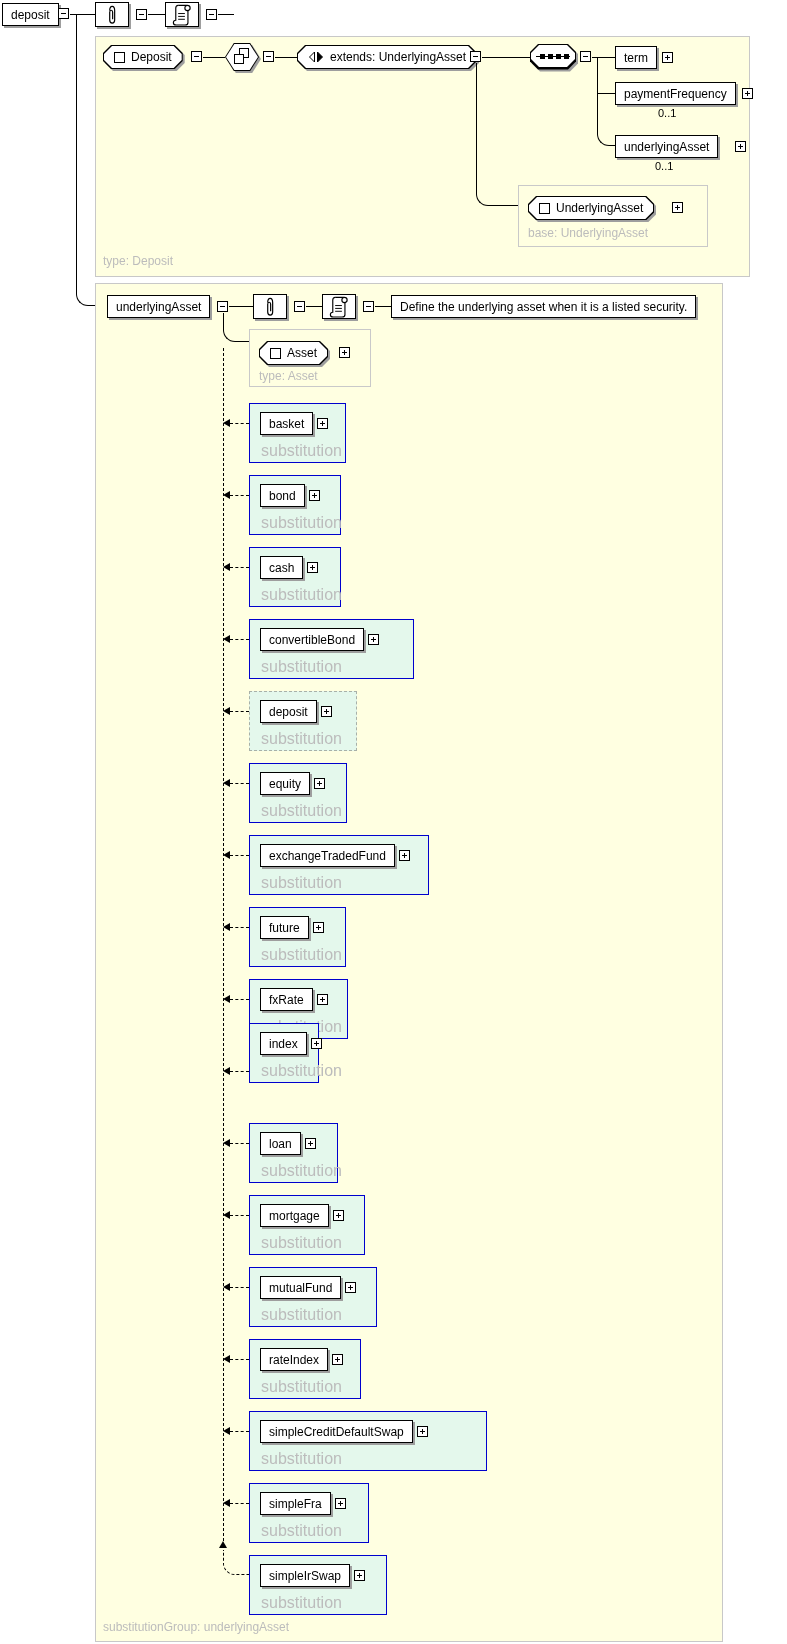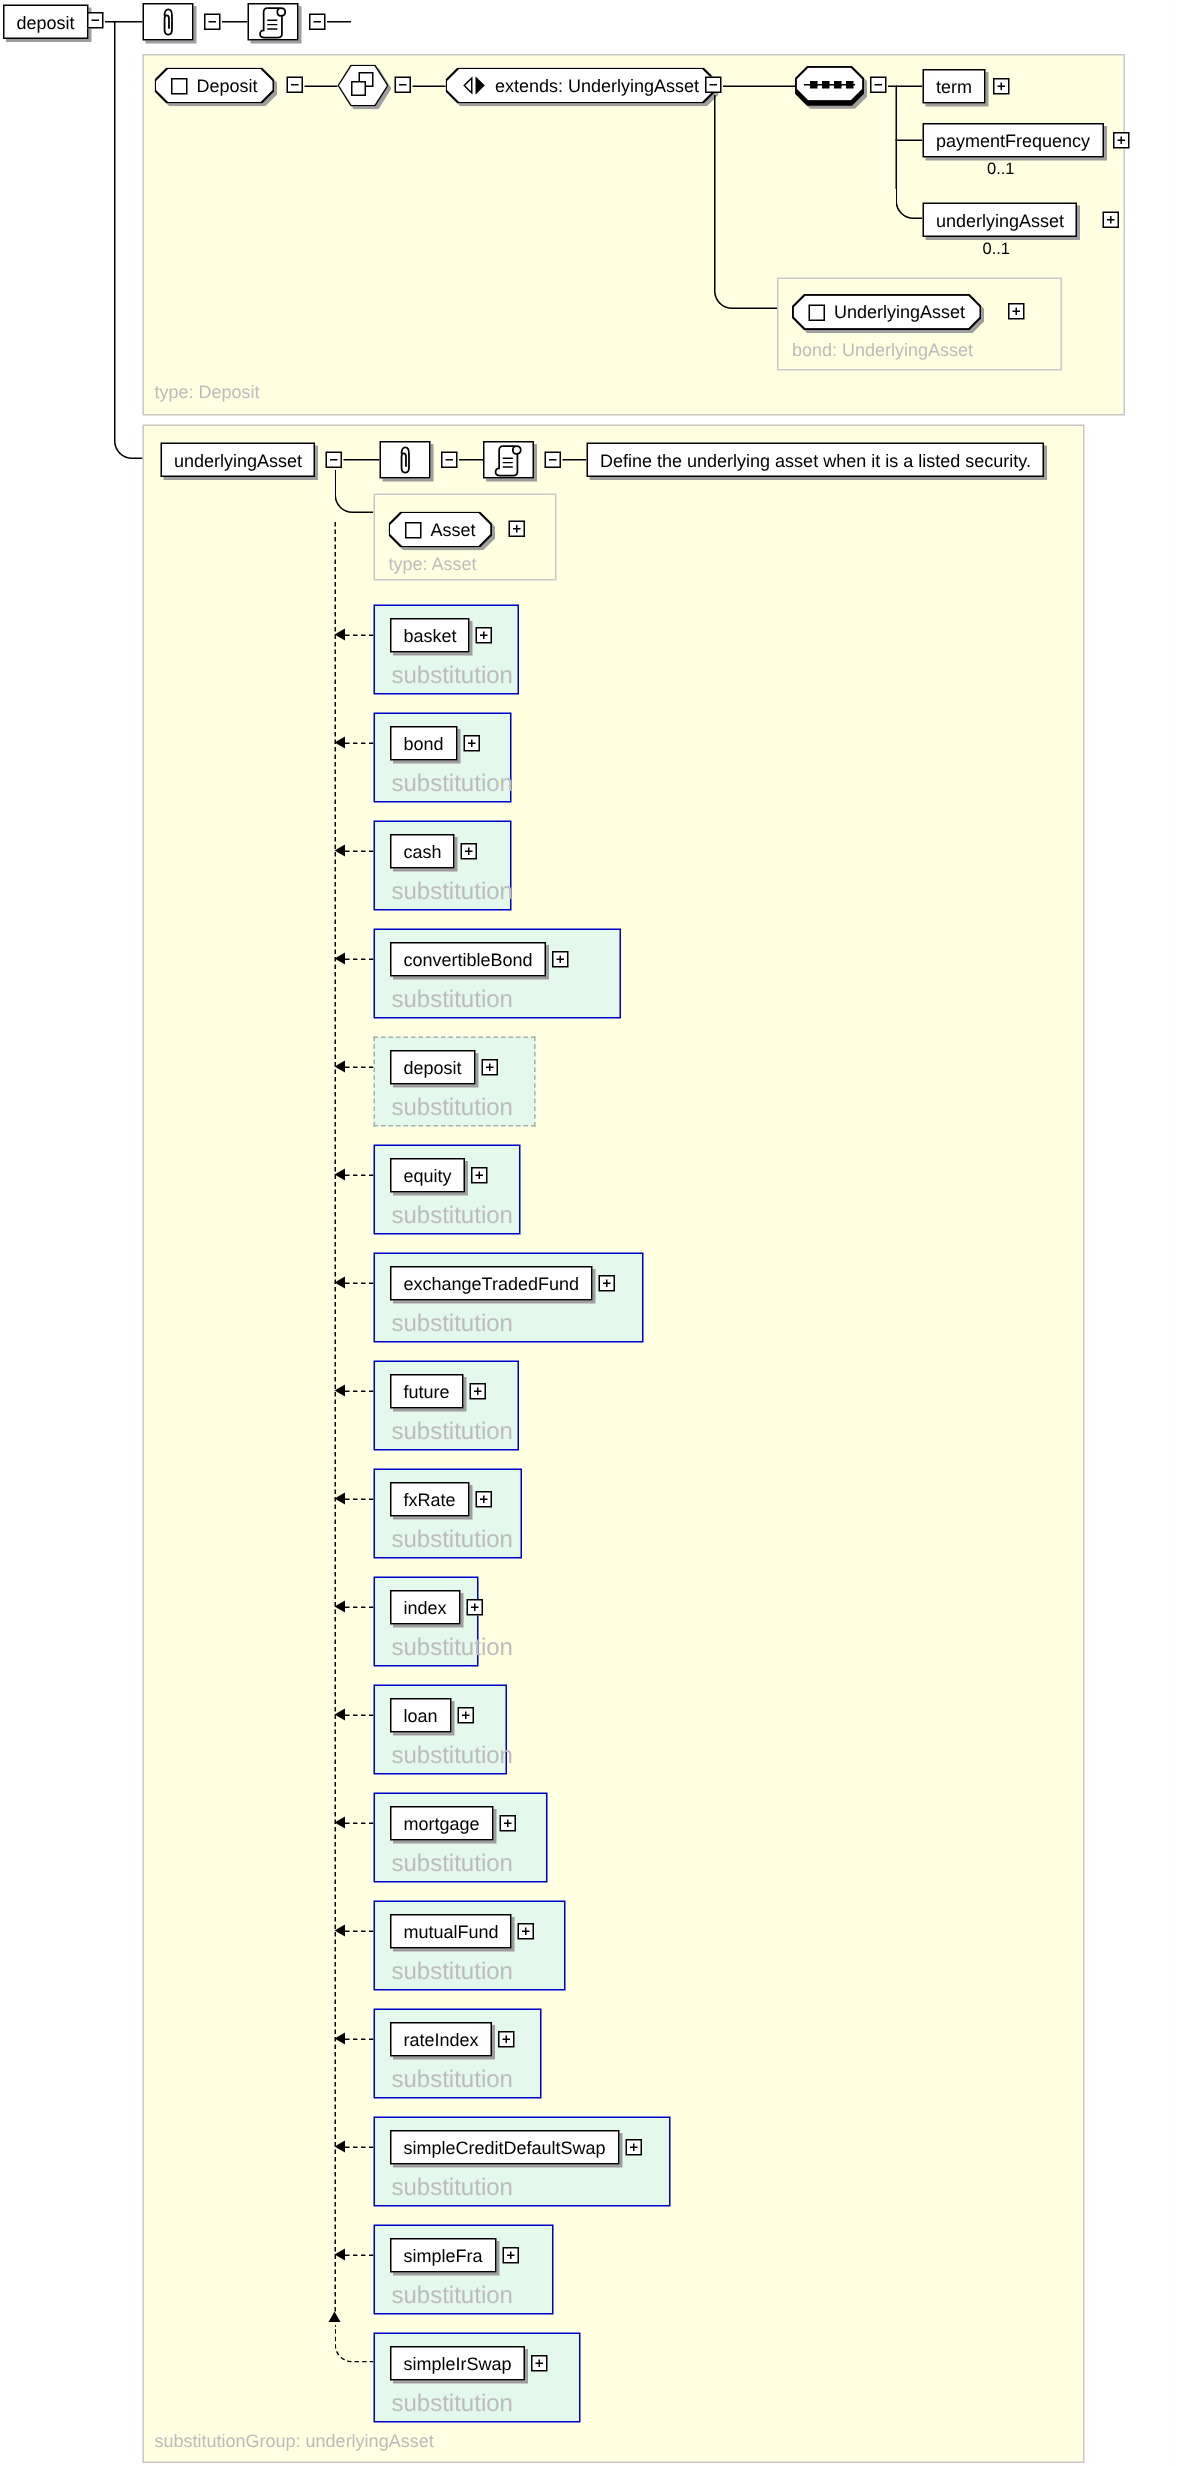--- a/index.html
+++ b/index.html
@@ -153,21 +153,21 @@
 
   <div class="elbow" style="left:476px;top:63px;width:42px;height:143px"></div>
   <div class="gbox" style="left:518px;top:185px;width:190px;height:62px"></div>
   <span class="octw" style="left:528px;top:196px">
     <span class="oct octclip"><span class="oct-in octclip">
       <span class="sq"></span>
       <span>UnderlyingAsset</span>
     </span></span>
   </span>
   <span class="exp plus absbox" style="left:672px;top:202px"></span>
-  <div class="cap" style="left:528px;top:226px">bond: UnderlyingAsset</div>
+  <div class="cap" style="left:528px;top:226px">base: UnderlyingAsset</div>
 
   <div class="ybox" style="left:95px;top:283px;width:628px;height:1359px"></div>
   <div class="cap" style="left:103px;top:1620px">substitutionGroup: underlyingAsset</div>
 
   <span class="ebox absbox" style="left:107px;top:295px">
     <span>underlyingAsset</span>
   </span>
   <span class="exp absbox" style="left:217px;top:301px"></span>
   <div class="hl" style="left:229px;top:306px;width:24px"></div>
 
@@ -309,21 +309,21 @@
         <span class="ebox">
           <span>fxRate</span>
         </span>
         <span class="exp plus"></span>
       </div>
     <div class="subcap">substitution</div>
   </div>
 
   <div class="ah" style="left:223px;top:1067px"></div>
   <div class="dh" style="left:230px;top:1071px;width:19px"></div>
-  <div class="sub" style="top:1051px;width:70px">
+  <div class="sub" style="top:1023px;width:70px">
     <div class="row">
         <span class="ebox">
           <span>index</span>
         </span>
         <span class="exp plus"></span>
       </div>
     <div class="subcap">substitution</div>
   </div>
 
   <div class="ah" style="left:223px;top:1139px"></div>
@@ -369,21 +369,21 @@
         <span class="ebox">
           <span>rateIndex</span>
         </span>
         <span class="exp plus"></span>
       </div>
     <div class="subcap">substitution</div>
   </div>
 
   <div class="ah" style="left:223px;top:1427px"></div>
   <div class="dh" style="left:230px;top:1431px;width:19px"></div>
-  <div class="sub" style="top:1411px;width:198px">
+  <div class="sub" style="top:1411px;width:238px">
     <div class="row">
         <span class="ebox">
           <span>simpleCreditDefaultSwap</span>
         </span>
         <span class="exp plus"></span>
       </div>
     <div class="subcap">substitution</div>
   </div>
 
   <div class="ah" style="left:223px;top:1499px"></div>

